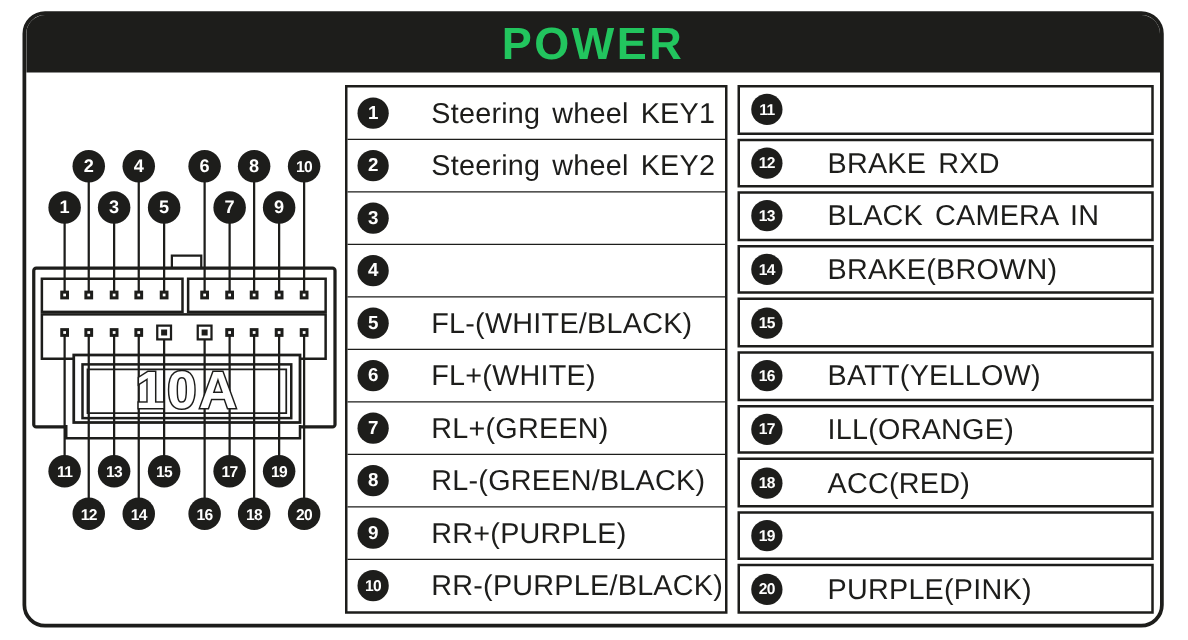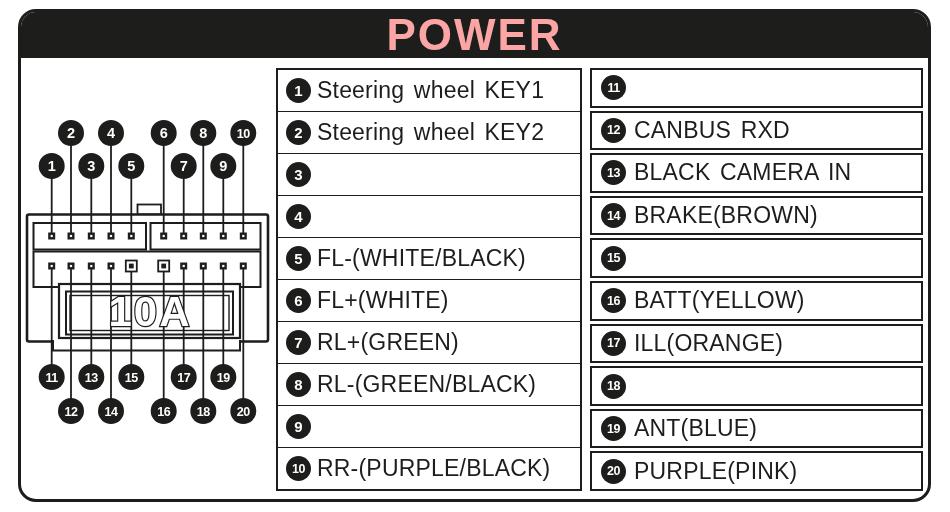--- a/index.html
+++ b/index.html
@@ -11,21 +11,21 @@
     color:var(--ink);
   }
   .panel{
     position:absolute;left:18px;top:9px;width:913px;height:493px;
     box-sizing:border-box;border:3px solid var(--ink);border-radius:18px;
     overflow:hidden;background:var(--paper);
   }
   .titlebar{
     height:46px;background:var(--ink);
     display:flex;align-items:center;justify-content:center;
-    color:#fca5a5;font-weight:bold;font-size:44px;letter-spacing:2px;
+    color:#22c55e;font-weight:bold;font-size:36px;letter-spacing:2px;
   }
   .diagram-svg{position:absolute;left:18px;top:110px;}
   .ptable{position:absolute;top:68px;box-sizing:border-box;display:flex;flex-direction:column;}
   .ptable.left{
     left:276px;width:306px;height:423px;border:2.4px solid var(--ink);
   }
   .ptable.left .prow{
     flex:1;display:flex;align-items:center;gap:6px;padding:0 2px 0 8px;
     border-bottom:1.6px solid var(--ink);box-sizing:border-box;
   }
@@ -39,20 +39,21 @@
   }
   .badge{
     min-width:25px;width:25px;height:25px;border-radius:50%;
     background:var(--ink);color:#fff;font-weight:bold;font-size:15px;
     display:flex;align-items:center;justify-content:center;flex:0 0 auto;
   }
   .badge.two{font-size:12.5px;letter-spacing:-0.5px;}
   .plabel{
     font-size:23px;letter-spacing:0.2px;word-spacing:3px;white-space:nowrap;
     color:var(--ink);
+    margin-left:28px;
   }
 </style>
 </head>
 <body>
 
 <div class="panel">
   <div class="titlebar">POWER</div>
 </div>
 
 <svg class="diagram-svg" width="262" height="324" viewBox="18 110 262 324">
@@ -203,33 +204,34 @@
     <div class="prow">
       <span class="badge">7</span>
       <span class="plabel">RL+(GREEN)</span>
     </div>
     <div class="prow">
       <span class="badge">8</span>
       <span class="plabel">RL-(GREEN/BLACK)</span>
     </div>
     <div class="prow">
       <span class="badge">9</span>
+      <span class="plabel">RR+(PURPLE)</span>
     </div>
     <div class="prow">
       <span class="badge two">10</span>
       <span class="plabel">RR-(PURPLE/BLACK)</span>
     </div>
   </div>
 <div class="ptable right" id="table-right">
     <div class="prow">
       <span class="badge two">11</span>
     </div>
     <div class="prow">
       <span class="badge two">12</span>
-      <span class="plabel">CANBUS RXD</span>
+      <span class="plabel">BRAKE RXD</span>
     </div>
     <div class="prow">
       <span class="badge two">13</span>
       <span class="plabel">BLACK CAMERA IN</span>
     </div>
     <div class="prow">
       <span class="badge two">14</span>
       <span class="plabel">BRAKE(BROWN)</span>
     </div>
     <div class="prow">
@@ -238,22 +240,22 @@
     <div class="prow">
       <span class="badge two">16</span>
       <span class="plabel">BATT(YELLOW)</span>
     </div>
     <div class="prow">
       <span class="badge two">17</span>
       <span class="plabel">ILL(ORANGE)</span>
     </div>
     <div class="prow">
       <span class="badge two">18</span>
+      <span class="plabel">ACC(RED)</span>
     </div>
     <div class="prow">
       <span class="badge two">19</span>
-      <span class="plabel">ANT(BLUE)</span>
     </div>
     <div class="prow">
       <span class="badge two">20</span>
       <span class="plabel">PURPLE(PINK)</span>
     </div>
   </div>
 
 </body></html>

